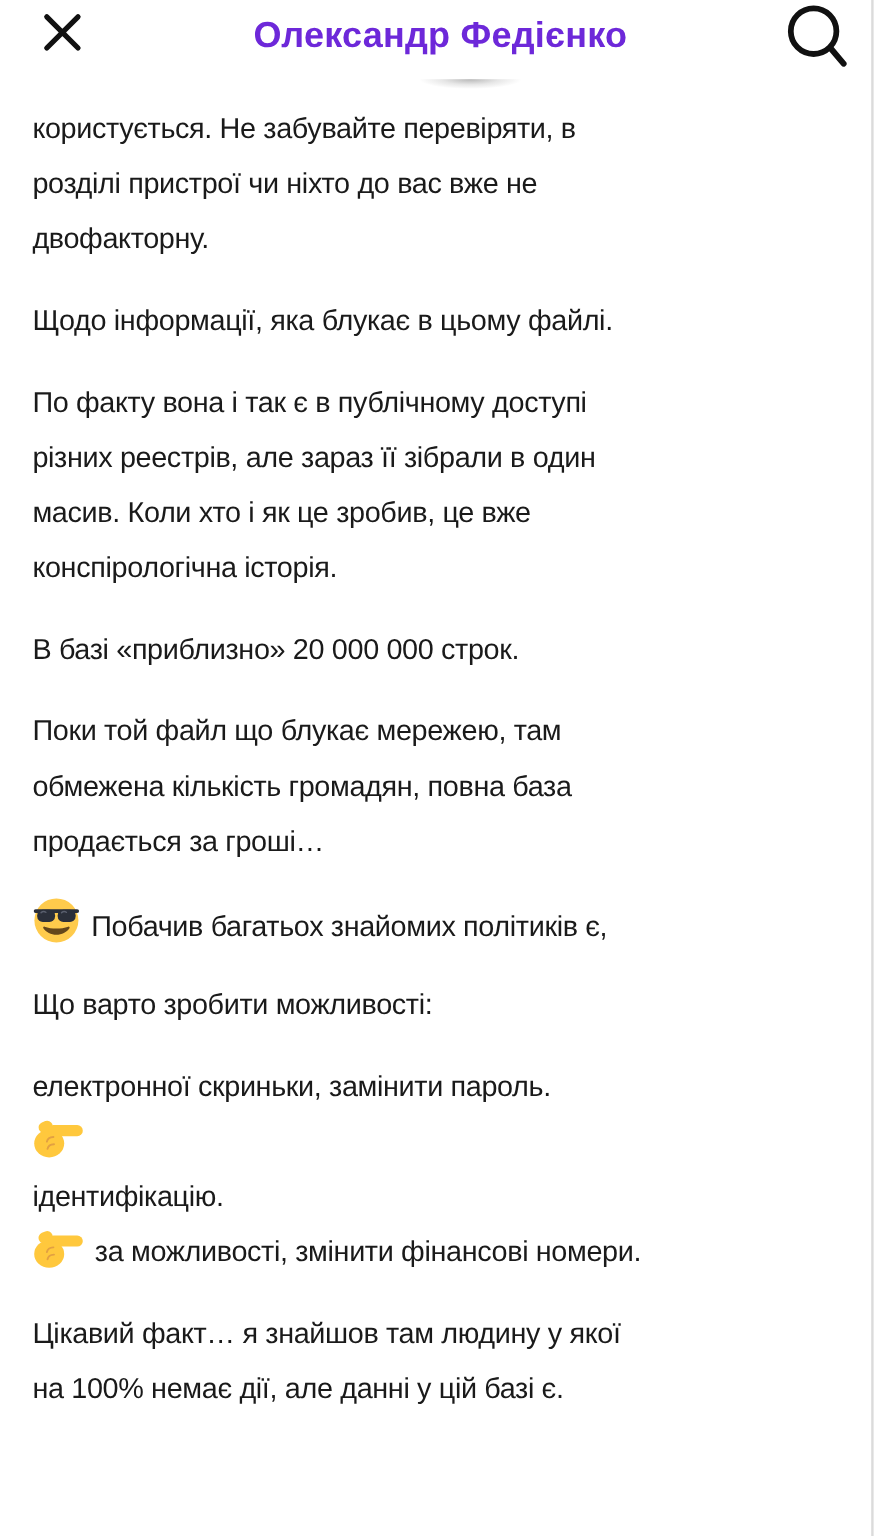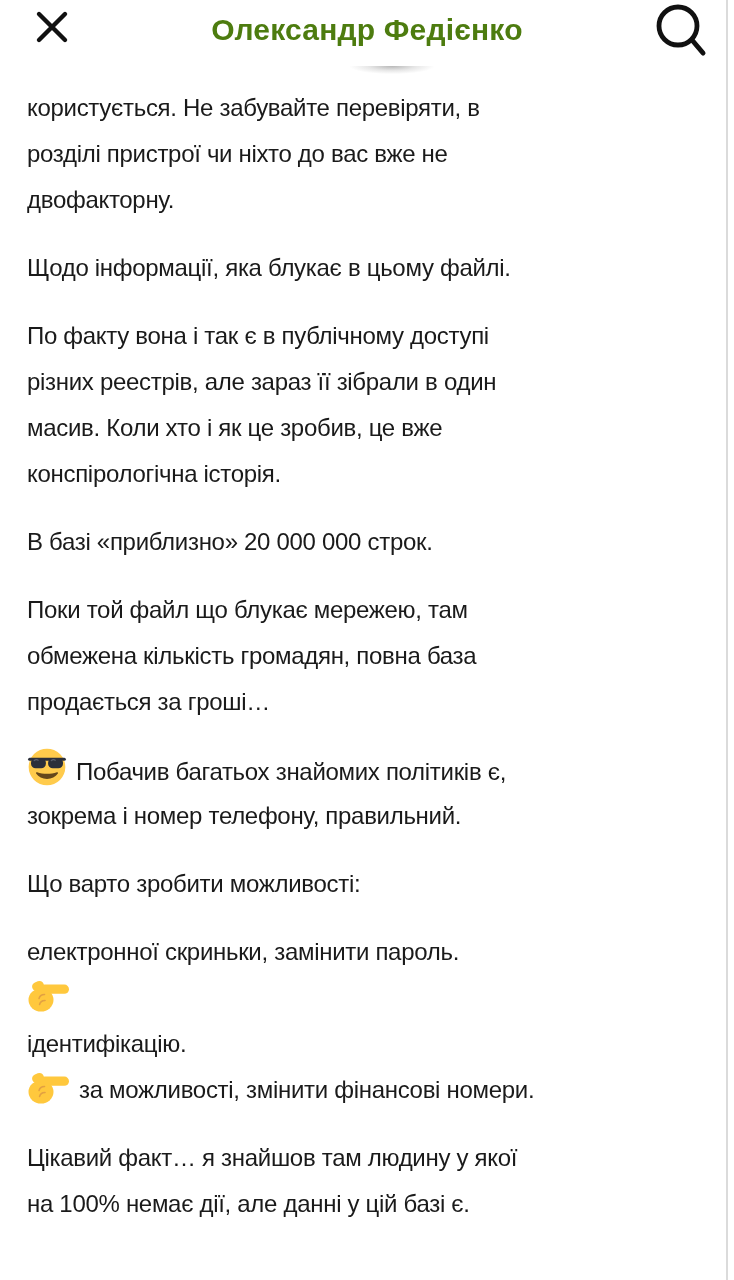--- a/index.html
+++ b/index.html
@@ -17,21 +17,21 @@
     height: 66px;
     background: #ffffff;
     z-index: 2;
   }
   .header-title {
     position: absolute;
     left: 90px; right: 90px; top: 13px;
     text-align: center;
     font-size: 30px;
     font-weight: 700;
-    color: #4d7c0f;
+    color: #6d28d9;
     letter-spacing: 0.2px;
     white-space: nowrap;
     overflow: hidden;
   }
   .close-btn {
     position: absolute;
     left: 28px; top: 4px;
     width: 48px; height: 48px;
     display: flex; align-items: center; justify-content: center;
     background: none; border: none; padding: 0;
@@ -132,21 +132,20 @@
     <div class="para">
       <div class="line"><span class="emoji"><svg width="40" height="40" viewBox="0 0 36 36">
             <circle cx="18" cy="18" r="16.5" fill="#FFCB4C"></circle>
             <path d="M27.8 23.8c-2.1 3-5.7 4.9-9.8 4.9s-7.7-1.9-9.8-4.9c-.4-.6.2-1.3.9-1.1 2.7.9 5.8 1.4 8.9 1.4s6.2-.5 8.9-1.4c.7-.2 1.3.5.9 1.1z" fill="#65471B"></path>
             <rect x="1" y="9.6" width="34" height="2.8" rx="1.4" fill="#2b2f3a"></rect>
             <rect x="3.6" y="10" width="13.4" height="9.2" rx="4.2" fill="#2b2f3a"></rect>
             <rect x="19" y="10" width="13.4" height="9.2" rx="4.2" fill="#2b2f3a"></rect>
             <path d="M6.5 12.2c1-.9 2.6-1 3.6-.3" stroke="#5a5f6e" stroke-width="1.1" fill="none" stroke-linecap="round"></path>
             <path d="M21.9 12.2c1-.9 2.6-1 3.6-.3" stroke="#5a5f6e" stroke-width="1.1" fill="none" stroke-linecap="round"></path>
           </svg></span><span>Побачив багатьох знайомих політиків є,</span></div>
-      <div class="line">зокрема і номер телефону, правильний.</div>
     </div>
     <div class="para">
       <div class="line">Що варто зробити можливості:</div>
     </div>
     <div class="para">
       <div class="line">електронної скриньки, замінити пароль.</div>
       <div class="line"><span class="emoji"><svg width="43" height="33" viewBox="0 0 43 33">
             <ellipse cx="14" cy="20" rx="12.5" ry="11.5" fill="#FFC83D"></ellipse>
             <rect x="5" y="1.5" width="12" height="9" rx="4.5" fill="#FFC83D" transform="rotate(-22 11 6)"></rect>
             <rect x="13" y="4.6" width="29" height="9.2" rx="4.6" fill="#FFC83D"></rect>

